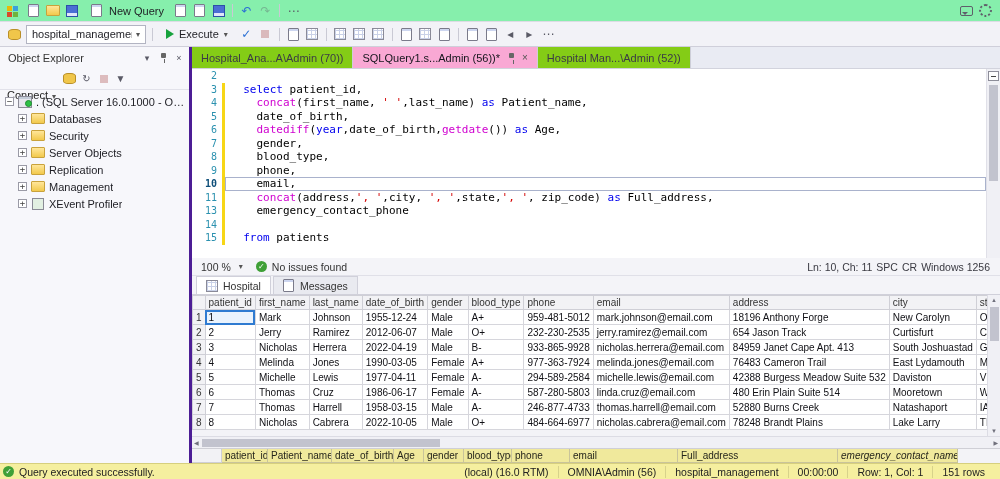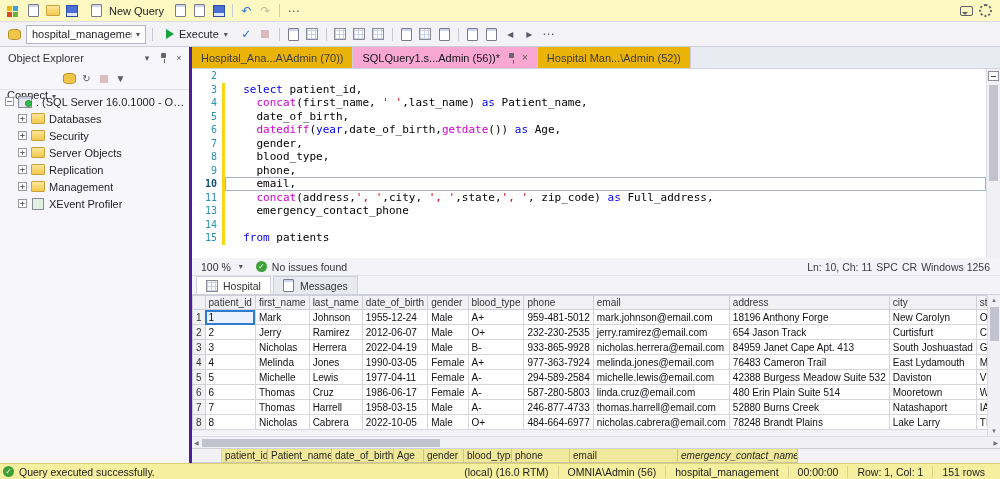--- a/index.html
+++ b/index.html
@@ -6,21 +6,21 @@
   html,body { width:1000px; height:479px; }
   body {
     font-family: "Liberation Sans","DejaVu Sans",sans-serif;
     font-size: 11px; color:#1e1e24; background:#fff; overflow:hidden;
     -webkit-user-select:none; user-select:none;
   }
   .app { width:1000px; height:479px; display:flex; flex-direction:column; background:#f2f2f7; }
 
   
   .titlebar { height:22px; flex:0 0 22px; display:flex; align-items:center; gap:2px;
-    padding:0 6px; background:#fef9c3; border-bottom:1px solid #dcdce4; }
+    padding:0 6px; background:#86efac; border-bottom:1px solid #dcdce4; }
   .icgroup { display:inline-flex; align-items:center; gap:2px; }
   .icon { min-width:17px; height:17px; display:inline-flex; align-items:center; justify-content:center;
     font-size:11px; color:#5a5a66; border-radius:2px; position:relative; }
   .icon.dim { opacity:.38; }
   .i-glyph { font-size:12px; }
   .i-blue { color:#2a6fd4; }
   .tb-sep { width:1px; height:13px; background:#c9c9d4; margin:0 3px; display:inline-block; }
   .spacer { flex:1; }
   .nq-btn { display:inline-flex; align-items:center; gap:4px; border:none; background:transparent;
     font:inherit; color:#1e1e24; padding:1px 6px; }
@@ -80,21 +80,21 @@
   .tree-node { height:17px; display:flex; align-items:center; gap:4px; white-space:nowrap; }
   .expander { width:9px; height:9px; flex:0 0 9px; border:1px solid #9a9aa6; background:#fff;
     font-size:9px; line-height:7px; text-align:center; color:#444; font-family:"DejaVu Sans Mono",monospace; }
   .ticon { width:14px; height:13px; display:inline-flex; align-items:center; justify-content:center; position:relative; }
   .tlabel { overflow:hidden; text-overflow:ellipsis; }
 
   
   .edcol { flex:1; display:flex; flex-direction:column; min-width:0; }
   .tabstrip { height:22px; flex:0 0 22px; display:flex; background:#e9ebf3; border-bottom:1px solid #d2d3dd; }
   .tab { display:flex; align-items:center; gap:5px; padding:0 9px; border-right:1px solid #cdced8;
-    background:#eab308; color:#3b3b45; white-space:nowrap; }
+    background:#84cc16; color:#3b3b45; white-space:nowrap; }
   .tab.active { background:#f9a8d4; color:#15151c; }
   .tab .tab-close { font-size:10px; color:#555; }
   .tab .i-pin { min-width:12px; }
 
   .editor { height:189px; flex:0 0 189px; position:relative; background:#fff; overflow:hidden; }
   .code-area { position:absolute; inset:0 14px 0 0; }
   .cl { display:flex; height:13.5px; line-height:13.5px;
     font-family:"DejaVu Sans Mono","Liberation Mono",monospace; font-size:11px; }
   .cl .num { width:30px; flex:0 0 30px; text-align:right; padding-right:5px; color:#2b91af; font-size:10px; }
   .cl .mod { width:3px; flex:0 0 3px; background:transparent; }
@@ -572,20 +572,21 @@
       <div class="hdr2">
           <span class="h2cell stub" style="width: 30px;"></span>
           <span class="h2cell" style="width: 46px;">patient_id</span>
           <span class="h2cell" style="width: 64px;">Patient_name</span>
           <span class="h2cell" style="width: 62px;">date_of_birth</span>
           <span class="h2cell" style="width: 30px;">Age</span>
           <span class="h2cell" style="width: 40px;">gender</span>
           <span class="h2cell" style="width: 48px;">blood_type</span>
           <span class="h2cell" style="width: 58px;">phone</span>
           <span class="h2cell" style="width: 108px;">email</span>
+          <span class="h2cell" style="width: 160px;">Full_address</span>
           <span class="h2cell" style="width: 120px; font-style: italic;">emergency_contact_name</span>
         </div>
     </section>
   </div>
 
   <footer class="statusbar">
     <span class="msg">
       <span class="ok-dot">✓</span>
       <span>Query executed successfully.</span>
     </span>

